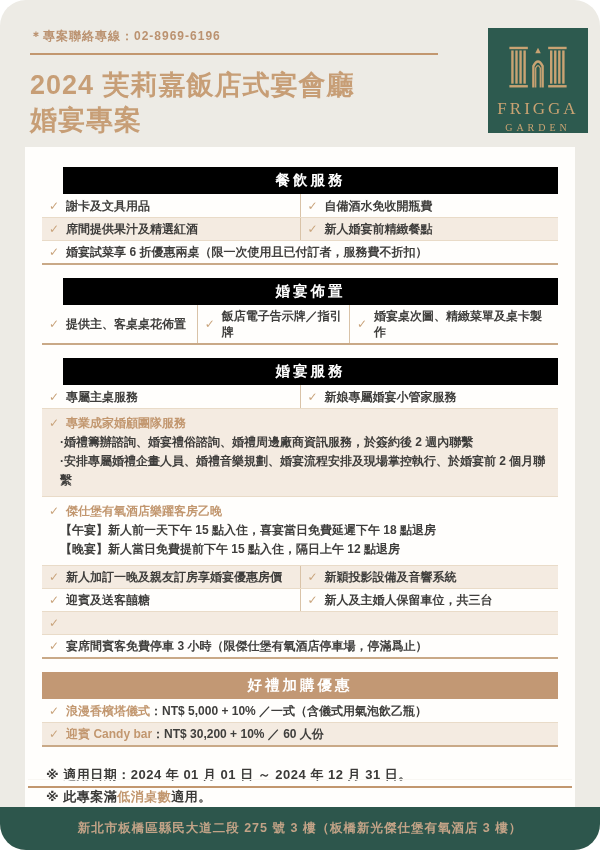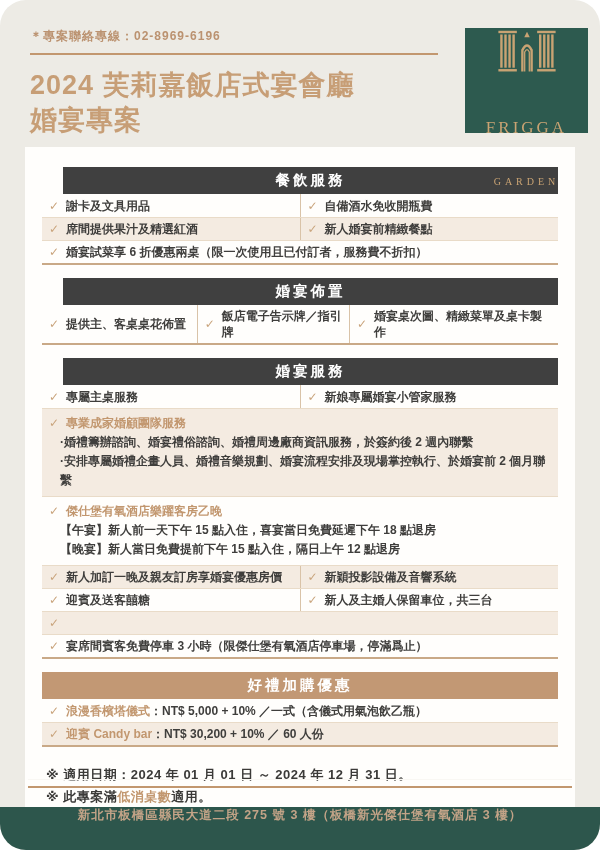--- a/index.html
+++ b/index.html
@@ -5,32 +5,32 @@
   * { margin:0; padding:0; box-sizing:border-box; }
   html,body { width:600px; }
   body { font-family:"Liberation Sans","DejaVu Sans",sans-serif; }
   .page { position:relative; width:600px; height:850px; background:#edebe5; overflow:hidden;border-radius:26px; }
 
   
   .header { position:relative; height:147px; padding:28px 0 0 30px; }
   .contact { font-size:12px; font-weight:bold; color:#bb9270; letter-spacing:1px; }
   .rule { width:408px; border-top:2px solid #c2976f; margin:8px 0 13px 0; }
   .title { font-size:27px; line-height:35px; font-weight:bold; color:#c79e76; letter-spacing:1px; width:430px; }
-  .logo { position:absolute; right:12px; top:28px; width:123px; height:105px; background:#2d5a4f;
-          display:flex; flex-direction:column; align-items:center; justify-content:flex-start;gap:35px; }
+  .logo { position:absolute; right:12px; top:28px; width:100px; height:105px; background:#2d5a4f;
+          display:flex; flex-direction:column; align-items:center; justify-content:flex-end; }
   .logo-name { color:#c9a373; font-family:"Liberation Serif","DejaVu Serif",serif; font-size:17px; letter-spacing:3px; margin-top:3px; }
   .logo-sub  { color:#c9a373; font-family:"Liberation Serif","DejaVu Serif",serif; font-size:10px; letter-spacing:4px; margin-top:3px; }
 
   
   .card { margin:0 25px; background:#fffefc; padding:20px 17px 16px; }
 
   .sec { border-bottom:2px solid #c9a987; margin-bottom:13px; }
   .sec-header { height:27px; line-height:27px; text-align:center; color:#ffffff; font-size:14.5px;
                 font-weight:bold; letter-spacing:3px; }
-  .green { background:#404040;margin-left:21px; }
+  .green { background:#000000;margin-left:21px; }
   .tanbg { background:#c29874; }
 
   .row { display:flex; align-items:stretch; min-height:23px; font-size:12px; font-weight:bold; color:#3f3e3c; }
   .row + .row { border-top:1px solid #e9dbc8; }
   .row.beige { background:#f4ebe1; }
   .cell { flex:1; display:flex; align-items:center; padding:3px 4px 3px 7px; line-height:16px; }
   .cell + .cell { border-left:1px solid #d9c3a8; }
   .c3a { flex:0 0 30%; } .c3b { flex:0 0 29.5%; } .c3c { flex:1; }
   .check { color:#c9a47c; margin-right:7px; font-weight:bold; flex:0 0 auto; }
   .tan-text { color:#c2976f; }
@@ -40,21 +40,21 @@
   .row.multi .sub { padding:0 4px 0 18px; line-height:19px; font-size:12px; font-weight:bold; color:#3f3e3c; }
 
   
   .notes { margin:17px 0 0 4px; }
   .note { font-size:13px; font-weight:bold; color:#3b3a38; line-height:22px; letter-spacing:0.5px; }
 
   
   .pale-rule { position:absolute; left:28px; right:28px; top:779px; border-top:1px solid #f9f7f3; }
   .bottom-rule { position:absolute; left:28px; right:28px; top:786px; border-top:2px solid #c2976f; }
   .footer { position:absolute; left:0; right:0; bottom:0; height:43px; background:#2d564c;
-            display:flex; justify-content:center;
+            display:flex; align-items:center; justify-content:center;
             color:#c2a387; font-size:12.5px; font-weight:bold; letter-spacing:1px; }
 </style>
 </head>
 <body>
 
 <div class="page">
 
   <div class="header">
     <div class="contact">＊專案聯絡專線：02-8969-6196</div>
     <div class="rule"></div>

